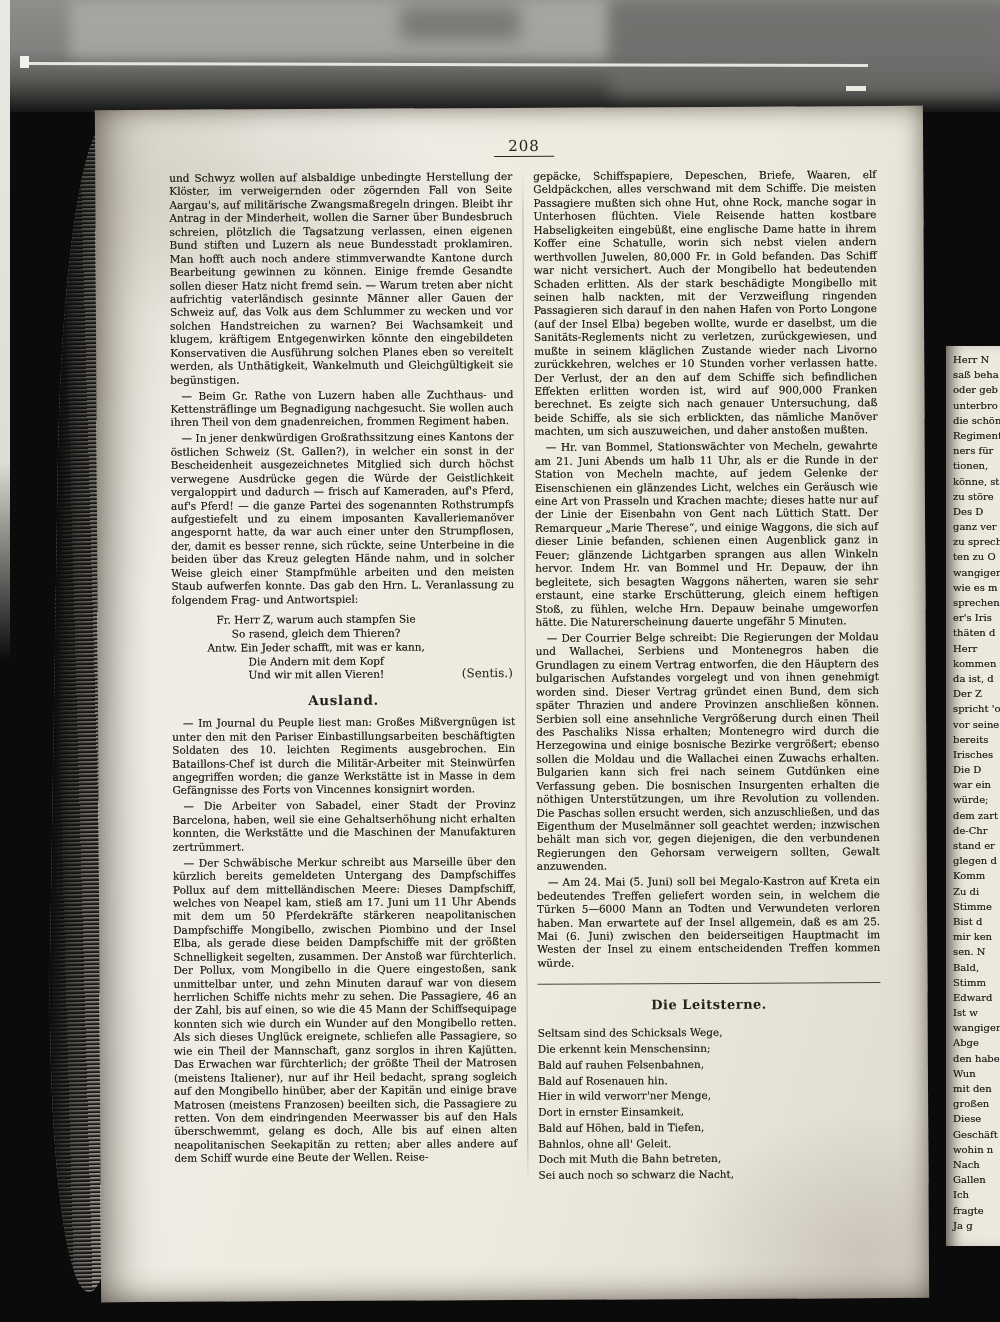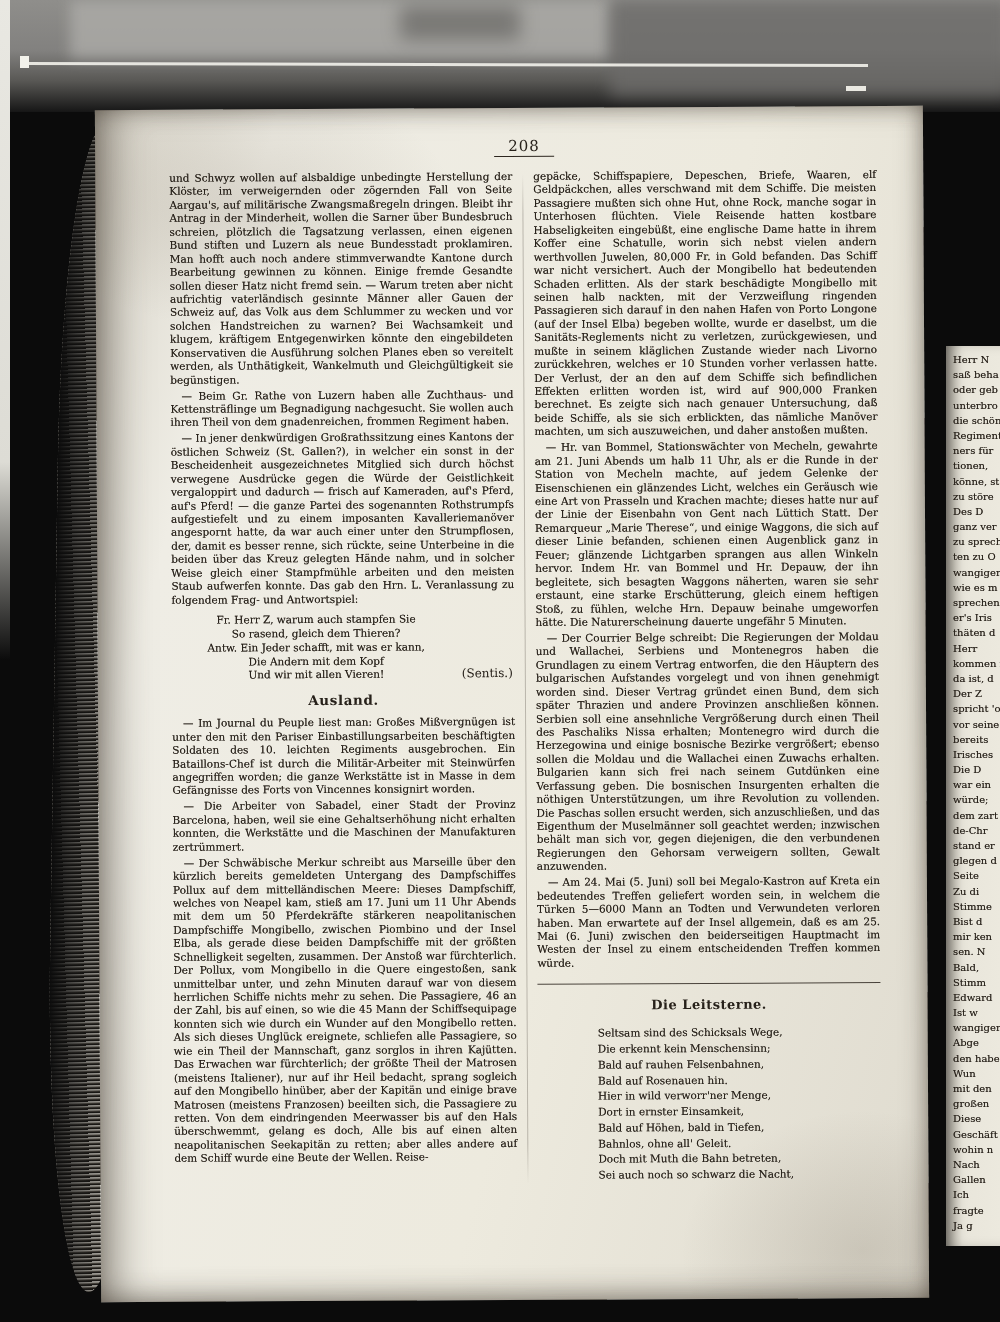--- a/index.html
+++ b/index.html
@@ -90,21 +90,21 @@
   .para-list-first .para:first-child { text-indent:0; }
   .qa-verse { position:relative; margin:7px 0 6px 0; padding-right:54px; }
   .verse-line { text-align:center; font-size:10.5px; line-height:1.32; text-shadow:0 0 0.4px rgba(35,28,20,0.65); }
   .verse-attribution { position:absolute; right:2px; bottom:1px; font-size:12px; }
   .ausland-heading {
     text-align:center; font-weight:bold; font-size:13.5px;
     letter-spacing:0.6px; margin:10px 0 8px 0;
   }
   .poem-section { margin-top:14px; border-top:1.3px solid rgba(45,38,30,0.85); padding-top:13px; }
   .poem-title { text-align:center; font-weight:bold; font-size:13px; letter-spacing:0.5px; margin-bottom:13px; }
-  .poem-lines { margin-left:60px; }
+  .poem-lines { }
   .poem-line { font-size:10.5px; line-height:1.5; text-shadow:0 0 0.4px rgba(35,28,20,0.6); }
   
   .edge-strip {
     position:absolute; right:0; top:346px; width:54px; height:900px;
     background:linear-gradient(to right, #cfcabd 0%, #e9e6db 30%, #ece9de 100%);
     box-shadow:inset 12px 0 16px -9px rgba(0,0,0,0.65);
     overflow:hidden; padding:6px 0 0 7px; box-sizing:border-box;
     color:#27211a;
   }
   .edge-line { font-size:10px; line-height:1.52; white-space:nowrap; text-shadow:0 0 0.4px rgba(35,28,20,0.6); }
@@ -220,21 +220,21 @@
       <div class="edge-line">vor seine</div>
       <div class="edge-line">bereits</div>
       <div class="edge-line">Irisches</div>
       <div class="edge-line">Die D</div>
       <div class="edge-line">war ein</div>
       <div class="edge-line">würde;</div>
       <div class="edge-line">dem zart</div>
       <div class="edge-line">de-Chr</div>
       <div class="edge-line">stand er</div>
       <div class="edge-line">glegen d</div>
-      <div class="edge-line">Seite</div>
+      <div class="edge-line">Komm</div>
       <div class="edge-line">Zu di</div>
       <div class="edge-line">Stimme</div>
       <div class="edge-line">Bist d</div>
       <div class="edge-line">mir ken</div>
       <div class="edge-line">sen. N</div>
       <div class="edge-line">Bald,</div>
       <div class="edge-line">Stimm</div>
       <div class="edge-line">Edward</div>
       <div class="edge-line">Ist w</div>
       <div class="edge-line">wangiger</div>

